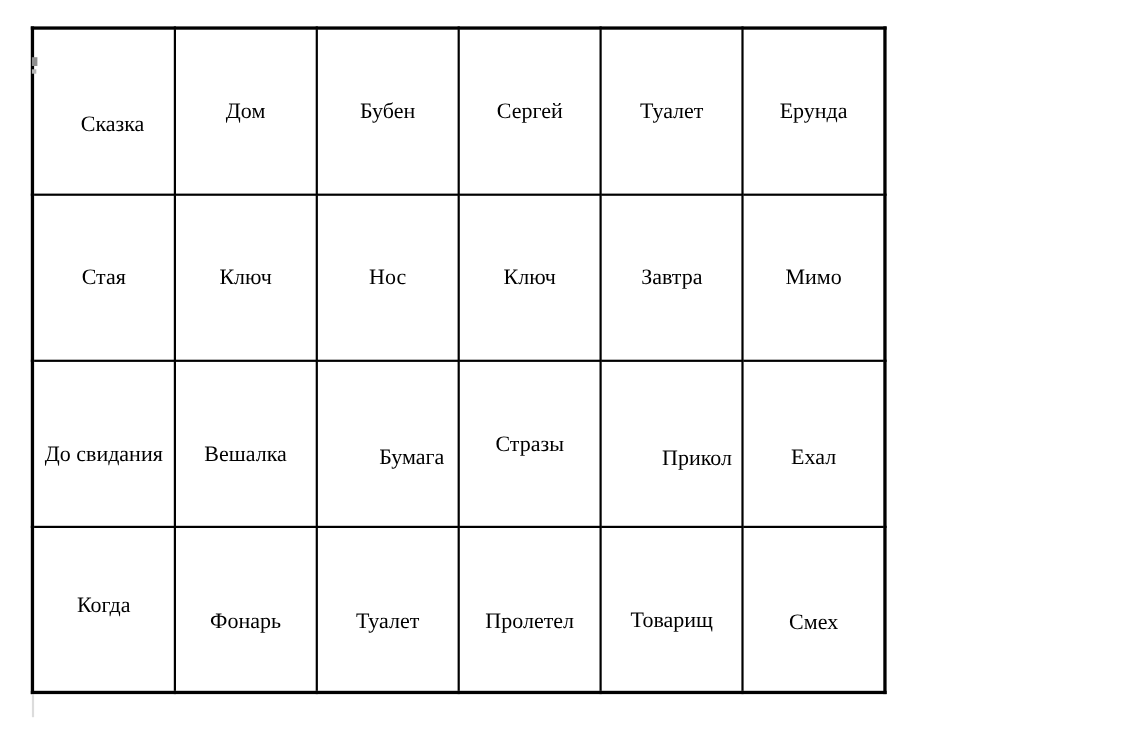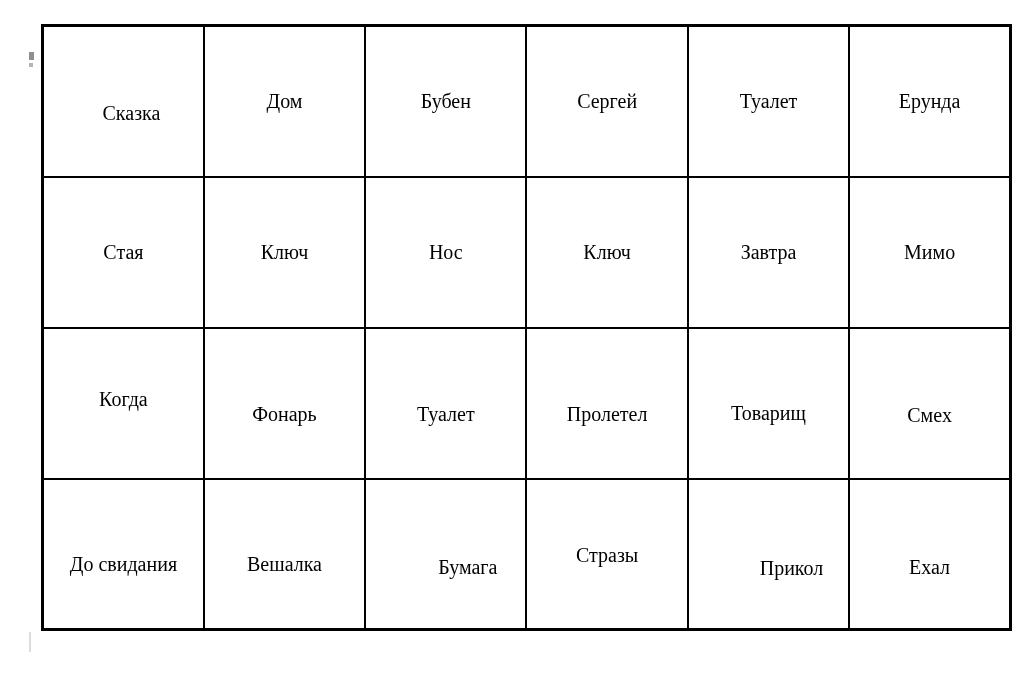--- a/index.html
+++ b/index.html
@@ -11,23 +11,23 @@
     position: relative;
     width: 1023px;
     height: 676px;
     background: #ffffff;
     overflow: hidden;
     font-family: "Liberation Serif", serif;
     color: #000000;
   }
   table.word-grid {
     position: absolute;
-    left: 41px;
+    left: 28px;
     top: 24px;
-    width: 971px;
+    width: 778px;
     height: 607px;
     border-collapse: collapse;
     table-layout: fixed;
     border: 3px solid #000000;
     background: #ffffff;
   }
   table.word-grid td {
     border: 2px solid #000000;
     text-align: center;
     vertical-align: middle;
@@ -74,34 +74,34 @@
       </tr>
       <tr>
         <td><span class="w">Стая</span></td>
         <td><span class="w">Ключ</span></td>
         <td><span class="w">Нос</span></td>
         <td><span class="w">Ключ</span></td>
         <td><span class="w">Завтра</span></td>
         <td><span class="w">Мимо</span></td>
       </tr>
       <tr>
+        <td><span class="w sh-d10">До свидания</span></td>
+        <td><span class="w sh-d10">Вешалка</span></td>
+        <td><span class="w sh-bumaga">Бумага</span></td>
+        <td><span class="w sh-strazy">Стразы</span></td>
+        <td><span class="w sh-prikol">Прикол</span></td>
+        <td><span class="w sh-ehal">Ехал</span></td>
+      </tr>
+      <tr>
         <td><span class="w sh-kogda">Когда</span></td>
         <td><span class="w sh-d11">Фонарь</span></td>
         <td><span class="w sh-d11">Туалет</span></td>
         <td><span class="w sh-d11">Пролетел</span></td>
         <td><span class="w sh-d10">Товарищ</span></td>
         <td><span class="w sh-d12">Смех</span></td>
-      </tr>
-      <tr>
-        <td><span class="w sh-d10">До свидания</span></td>
-        <td><span class="w sh-d10">Вешалка</span></td>
-        <td><span class="w sh-bumaga">Бумага</span></td>
-        <td><span class="w sh-strazy">Стразы</span></td>
-        <td><span class="w sh-prikol">Прикол</span></td>
-        <td><span class="w sh-ehal">Ехал</span></td>
       </tr>
     </tbody>
   </table>
 
   <div class="artifact notch-1"></div>
   <div class="artifact notch-2"></div>
   <div class="artifact tail-line"></div>
 
 </div>
 

